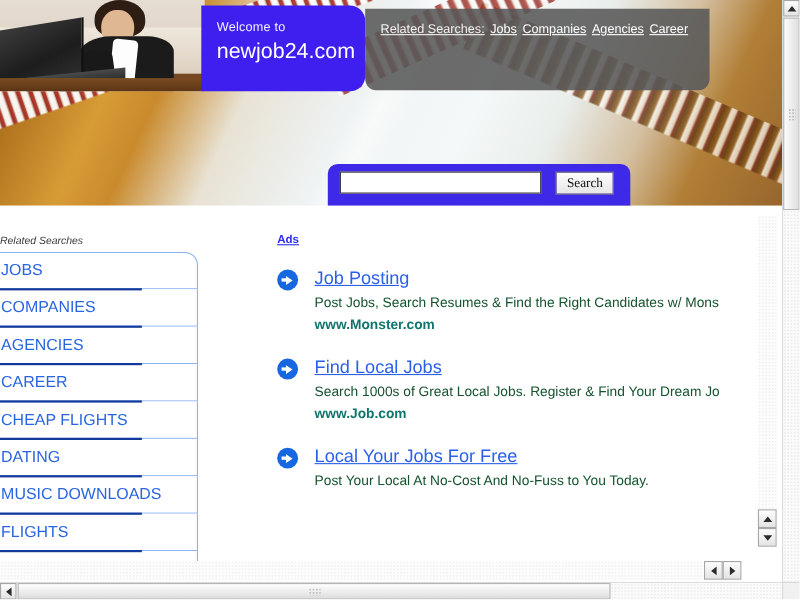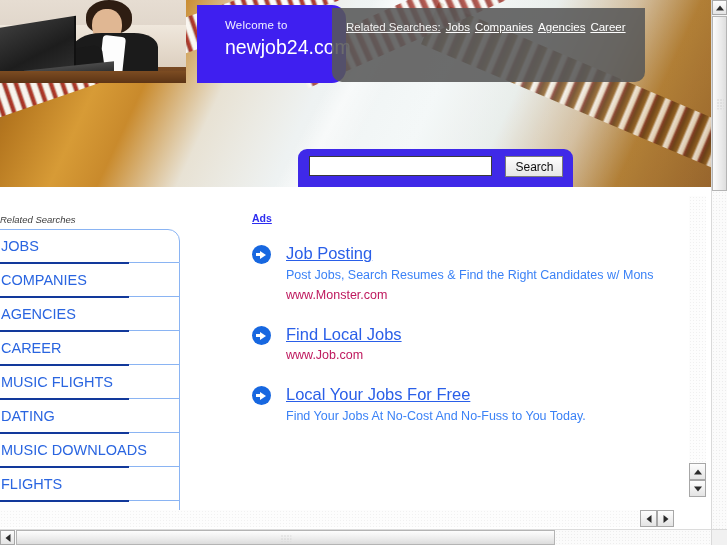--- a/index.html
+++ b/index.html
@@ -261,27 +261,27 @@
     border-radius: 0 0 0 60%;
   }
   .photo .shadow-bottom {
     position:absolute; left:0; bottom:0; width:100%; height:12px;
     background: linear-gradient(180deg,#7c4c22,#5c3415);
   }
 
   
   .welcome-box {
     position: absolute;
-    left: 197px; top: 5px;
+    left: 183px; top: 5px;
     width: 149px; height: 78px;
     background: #3f1ff0;
     border-radius: 0 14px 14px 0;
     color: #ffffff;
     box-sizing: border-box;
-    padding: 13px 0 0 28px;
+    padding: 13px 0 0 14px;
   }
   .welcome-sm {
     font-size: 11.5px;
     letter-spacing: 0.2px;
     line-height: 14px;
     color: #f2f0ff;
   }
   .welcome-lg {
     font-size: 19.5px;
     line-height: 26px;
@@ -329,21 +329,21 @@
     font-size: 12px;
     padding: 1px 3px;
     vertical-align: top;
   }
   .search-btn {
     height: 21px;
     margin-left: 9px;
     padding: 0 9px;
     border: 1px solid #7b7b7b;
     background: linear-gradient(#fdfdfd,#e6e6e6);
-    font-family: Liberation Sans, sans-serif;
+    font-family: Liberation Serif, serif;
     font-size: 12px;
     color: #101010;
     vertical-align: top;
     box-sizing: border-box;
     cursor: pointer;
   }
 
   
   #content {
     position: absolute;
@@ -439,29 +439,29 @@
   }
   .ad-title {
     font-size: 16.5px;
     color: #2a5fe8;
     text-decoration: underline;
     white-space: nowrap;
     line-height: 22px;
   }
   .ad-desc {
     font-size: 12.5px;
-    color: #3b82f6;
+    color: #14532d;
     white-space: nowrap;
     line-height: 19px;
     margin-top: 2px;
   }
   .ad-url {
     font-size: 12.5px;
-    font-weight: normal;
-    color: #be185d;
+    font-weight: bold;
+    color: #0f766e;
     white-space: nowrap;
     line-height: 19px;
     margin-top: 1px;
   }
 </style>
 </head>
 <body>
 
 <div id="screen">
 
@@ -518,21 +518,21 @@
         <div class="side-item">
           <span class="sep"></span>
           <a href="#">AGENCIES</a>
         </div>
         <div class="side-item">
           <span class="sep"></span>
           <a href="#">CAREER</a>
         </div>
         <div class="side-item">
           <span class="sep"></span>
-          <a href="#">MUSIC FLIGHTS</a>
+          <a href="#">CHEAP FLIGHTS</a>
         </div>
         <div class="side-item">
           <span class="sep"></span>
           <a href="#">DATING</a>
         </div>
         <div class="side-item">
           <span class="sep"></span>
           <a href="#">MUSIC DOWNLOADS</a>
         </div>
         <div class="side-item">
@@ -559,30 +559,31 @@
         <div class="ad-desc">Post Jobs, Search Resumes &amp; Find the Right Candidates w/ Mons</div>
         <div class="ad-url">www.Monster.com</div>
       </div>
 
       <div class="ad">
         <span class="ad-icon">
           <span class="ic-stem"></span>
           <span class="ic-arrow"></span>
         </span>
         <div class="ad-title">Find Local Jobs</div>
+        <div class="ad-desc">Search 1000s of Great Local Jobs. Register &amp; Find Your Dream Jo</div>
         <div class="ad-url">www.Job.com</div>
       </div>
 
       <div class="ad">
         <span class="ad-icon">
           <span class="ic-stem"></span>
           <span class="ic-arrow"></span>
         </span>
         <div class="ad-title">Local Your Jobs For Free</div>
-        <div class="ad-desc">Find Your Jobs At No-Cost And No-Fuss to You Today.</div>
+        <div class="ad-desc">Post Your Local At No-Cost And No-Fuss to You Today.</div>
       </div>
     </div>
 
   </div>
 
   <div class="inner-v-track"></div>
   <div class="inner-h-track"></div>
 
   <div class="inner-v-controls">
     <div class="sb-btn">

